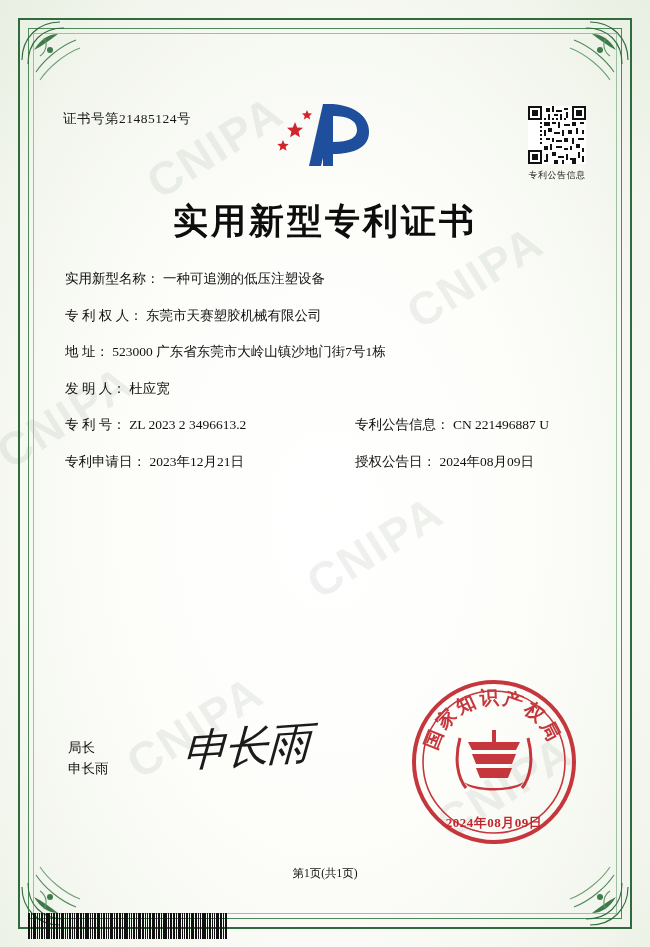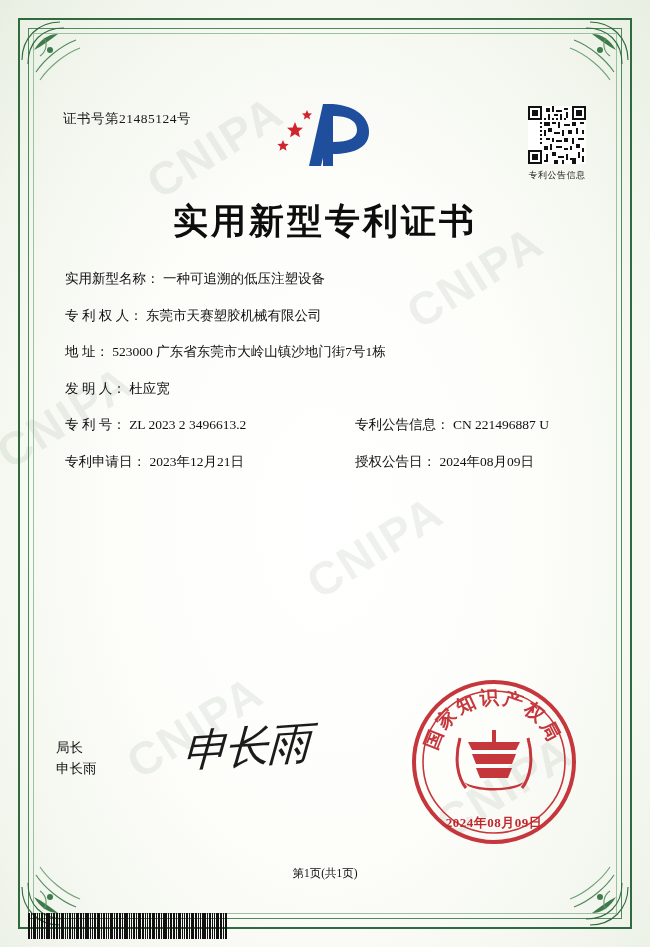--- a/index.html
+++ b/index.html
@@ -163,21 +163,21 @@
     line-height: 2.0;
     color: #111;
     text-align: center;
   }
   .legal p { margin: 0; }
   .legal .p1 { text-indent: 0; }
 
   
   .sig-block {
     position: absolute;
-    left: 8px;
+    left: 20px;
     top: 690px;
     font-size: 13.5px;
     color: #111;
     line-height: 1.55;
   }
   .handwriting {
     position: absolute;
     left: 135px;
     top: 670px;
     font-size: 44px;

